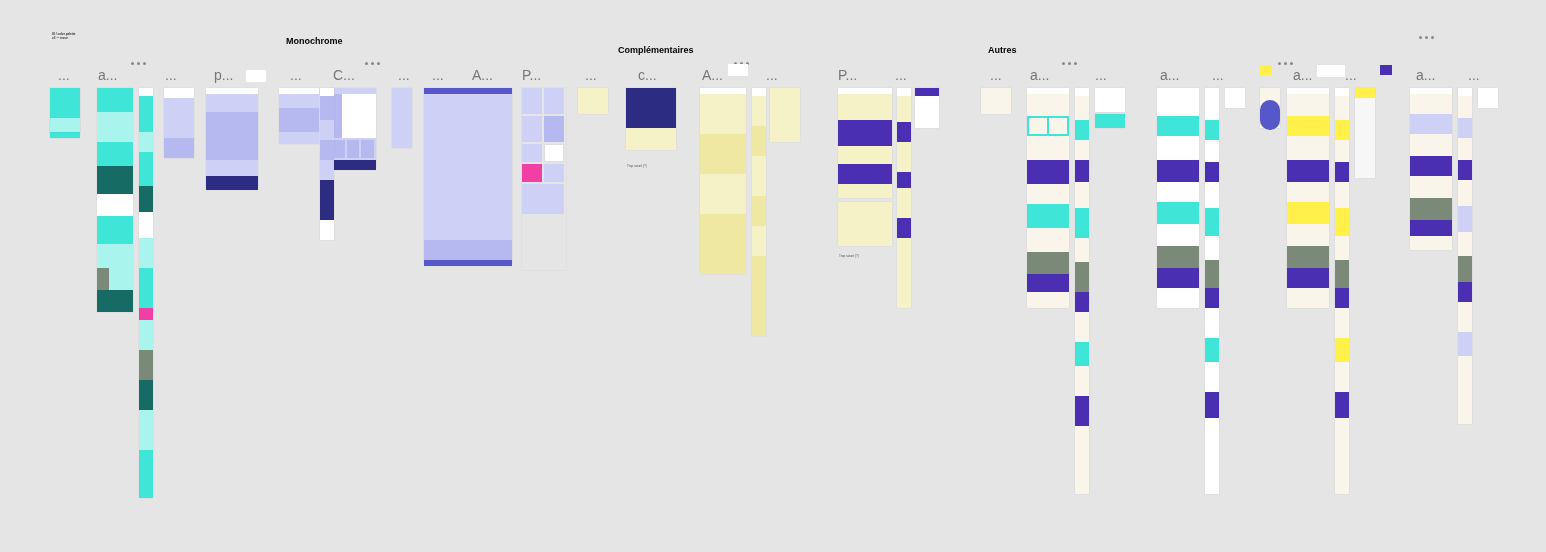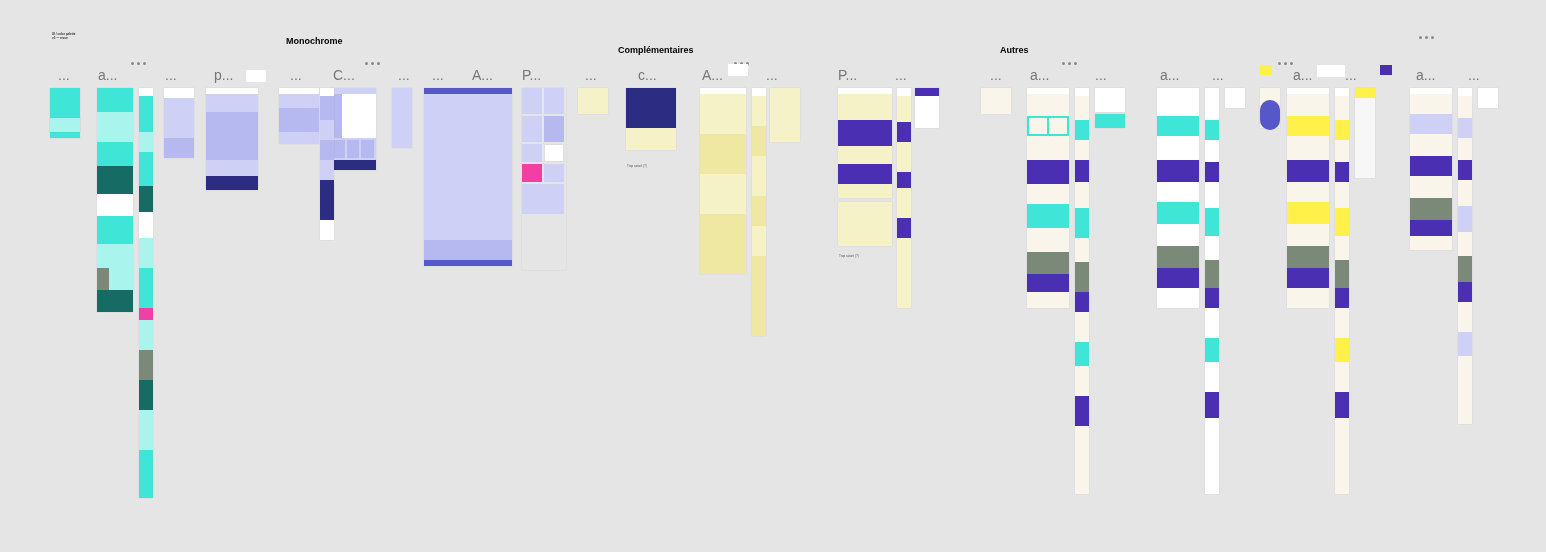--- a/index.html
+++ b/index.html
@@ -21,21 +21,21 @@
 <div class="canvas">
 
 <div class="header-meta">
   <span class="t">UI / color
 palette v3
 — revue</span>
 </div>
 
 <div class="section-title" style="left:286px;top:36px;">Monochrome</div>
 <div class="section-title" style="left:618px;top:45px;">Complémentaires</div>
-<div class="section-title" style="left:988px;top:45px;margin-left:12px;">Autres</div>
+<div class="section-title" style="left:988px;top:45px;">Autres</div>
 
 <div class="col-label" style="left:58px;top:67px">...</div>
 <div class="col-label" style="left:98px;top:67px">a...</div>
 <div class="dots" style="left:131px;top:62px">
       <span></span>
       <span></span>
       <span></span>
     </div>
 <div class="col-label" style="left:165px;top:67px">...</div>
 <div class="col-label" style="left:214px;top:67px">p...</div>

